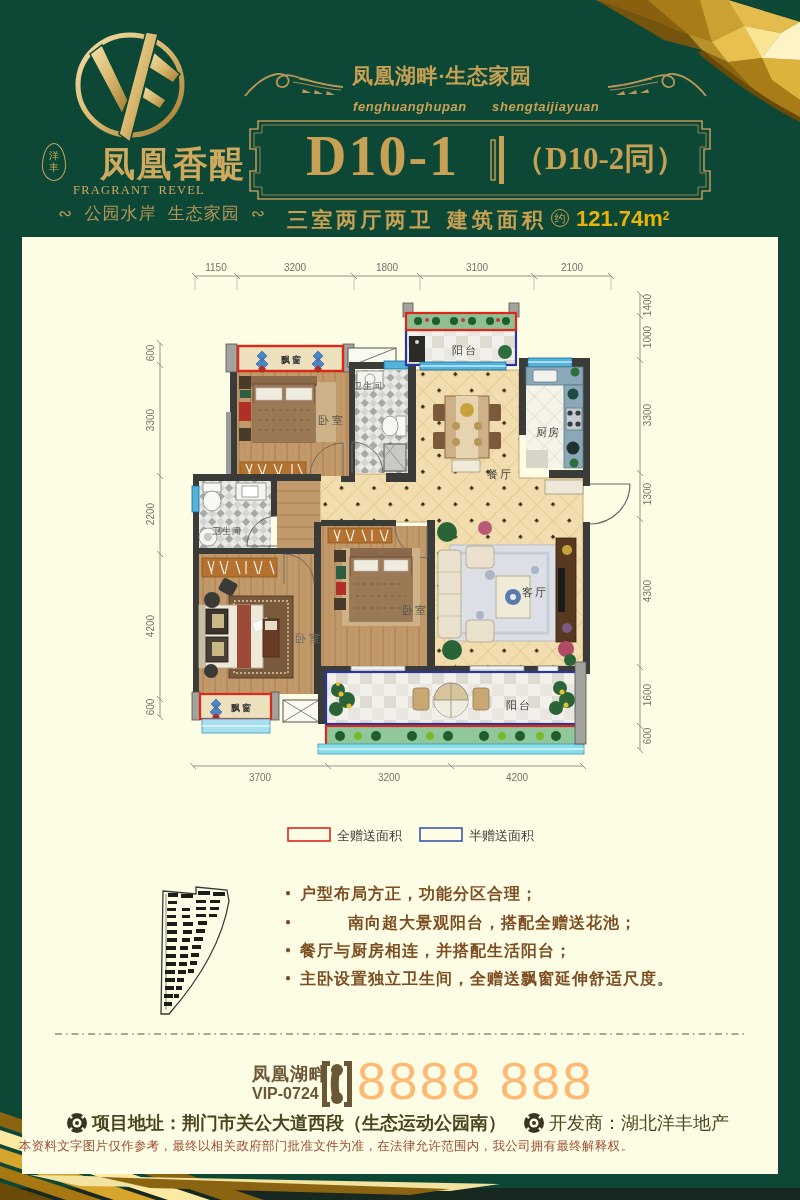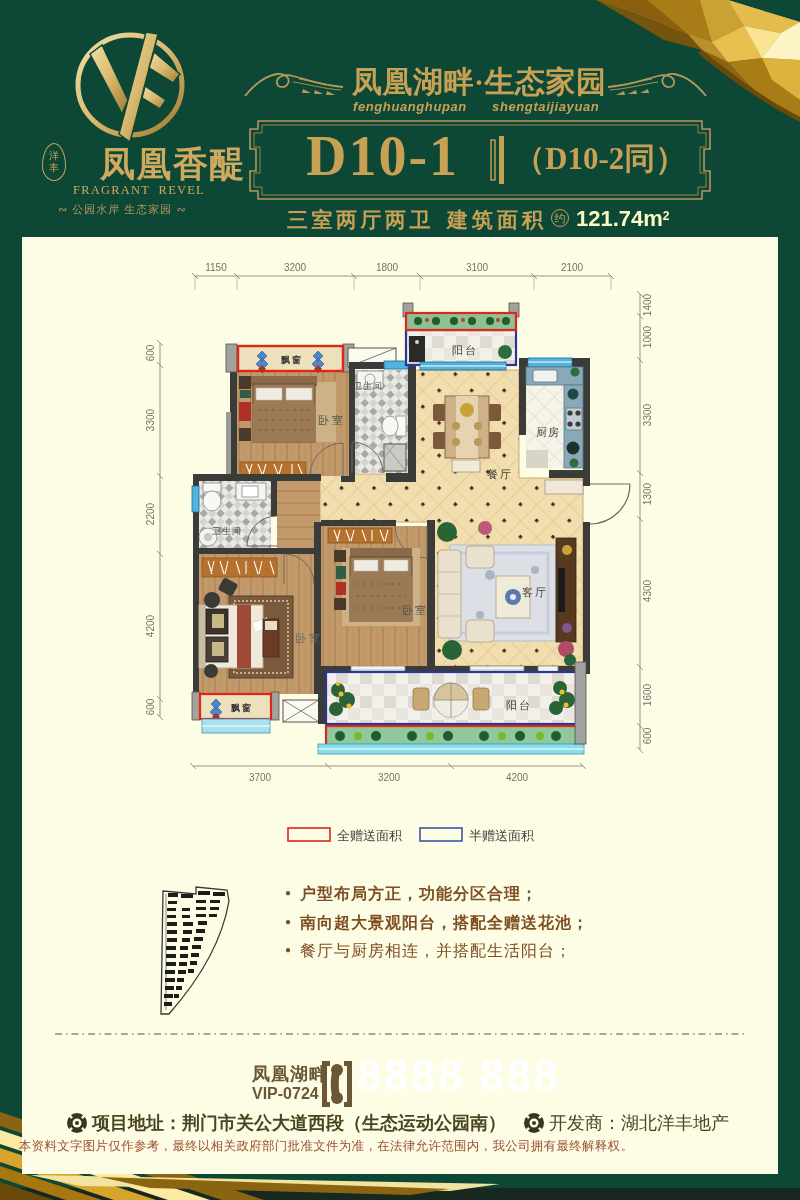--- a/index.html
+++ b/index.html
@@ -539,23 +539,23 @@
  <polygon points="94,24 120,46 113,55 89,40" fill="url(#gl)" stroke="#0d4735" stroke-width="1.5"></polygon>
  <polygon points="85,58 106,72 100,81 82,70" fill="url(#gl)" stroke="#0d4735" stroke-width="1.5"></polygon>
 </svg>
 
 <div class="abs" style="left:42px;top:143px;width:24px;height:38px;border:1px solid #c9a55e;border-radius:50% 50% 50% 50%/60% 60% 40% 40%;color:#cfa95e;font-size:10px;line-height:12px;text-align:center;padding-top:6px;box-sizing:border-box;">洋<br>丰</div>
 
 <div class="abs" style="left:64px;top:141px;width:160px;font-size:35px;font-weight:bold;color:#cfa95e;letter-spacing:1.5px;font-family:'Liberation Serif',serif;white-space:nowrap;padding-left:36px;">凤凰香醍</div>
 
 <div class="abs" style="left:73px;top:183px;width:160px;font-size:12.5px;color:#cfa95e;letter-spacing:1.2px;white-space:nowrap;font-family:'Liberation Serif',serif;">FRAGRANT&nbsp; REVEL</div>
 
-<div class="abs" style="left:58px;top:202px;width:170px;font-size:11px;color:#b6975a;letter-spacing:1px;white-space:nowrap;">∾ 公园水岸 生态家园 ∾</div>
-
-<div class="abs" style="left:352px;top:62px;width:260px;font-size:30px;font-weight:bold;color:#c8a155;white-space:nowrap;font-family:'Liberation Serif',serif;letter-spacing:0.5px;">凤凰湖畔·生态家园</div>
+<div class="abs" style="left:58px;top:202px;width:170px;font-size:17px;color:#b6975a;letter-spacing:1px;white-space:nowrap;font-family:Liberation Mono, monospace;">∾ 公园水岸 生态家园 ∾</div>
+
+<div class="abs" style="left:352px;top:62px;width:260px;font-size:21px;font-weight:bold;color:#c8a155;white-space:nowrap;font-family:'Liberation Serif',serif;letter-spacing:0.5px;">凤凰湖畔·生态家园</div>
 
 <div class="abs" style="left:353px;top:99px;width:260px;font-size:13px;font-style:italic;font-weight:bold;color:#c8a155;white-space:nowrap;letter-spacing:0.6px;">fenghuanghupan&nbsp;&nbsp;&nbsp;&nbsp;&nbsp;&nbsp;shengtaijiayuan</div>
 
 <svg class="abs" style="left:243px;top:66px;" width="102" height="34" viewBox="0 0 102 34">
  <path d="M2,30 C10,20 22,10 34,8 C44,7 48,14 44,19 C40,23 33,21 34,15 C35,10 42,8 50,10 C62,13 80,20 100,21" fill="none" stroke="#b6975a" stroke-width="1.8"></path>
  <path d="M50,16 C64,18 82,23 98,24 M56,13 C68,15 84,19 96,20" fill="none" stroke="#b6975a" stroke-width="0.9"></path>
  <path d="M60,23 l8,4 l-9,0 z M72,24 l8,4 l-9,0 z M84,25 l8,4 l-9,0 z" fill="#b6975a"></path>
 </svg>
 
 <svg class="abs" style="left:606px;top:66px;" width="102" height="34" viewBox="0 0 102 34">
@@ -577,45 +577,46 @@
 </svg>
 
 <div class="abs" style="left:514px;top:138px;font-size:31px;font-weight:bold;color:#c8a155;font-family:'Liberation Serif',serif;white-space:nowrap;">（D10-2同）</div>
 
 <div class="abs" style="left:287px;top:206px;font-size:21px;font-weight:bold;color:#c8a155;white-space:nowrap;letter-spacing:3.5px;">三室两厅两卫</div>
 
 <div class="abs" style="left:447px;top:206px;font-size:21px;font-weight:bold;color:#c8a155;white-space:nowrap;letter-spacing:4px;">建筑面积</div>
 
 <div class="abs" style="left:551px;top:209px;width:16px;height:16px;border:1px solid #c8a155;border-radius:50%;color:#c8a155;font-size:11px;line-height:16px;text-align:center;">约</div>
 
-<div class="abs" style="left:576px;top:206px;font-size:22px;font-weight:bold;color:#fef9c3;white-space:nowrap;">121.74m<span style="font-size:12px;vertical-align:6px;">2</span></div>
+<div class="abs" style="left:576px;top:206px;font-size:22px;font-weight:bold;color:#eab308;white-space:nowrap;">121.74m<span style="font-size:12px;vertical-align:6px;">2</span></div>
 
 <div class="abs" style="left:285px;top:884px;font-size:16px;font-weight:bold;color:#7d4e22;white-space:nowrap;"><span style="font-size:10px;vertical-align:3px;">●</span>&nbsp;&nbsp;<span style="letter-spacing:1px;text-align:center;">户型布局方正，功能分区合理；</span></div>
 
-<div class="abs" style="left:285px;top:913px;font-size:16px;font-weight:bold;color:#7d4e22;white-space:nowrap;"><span style="font-size:10px;vertical-align:3px;">●</span>&nbsp;&nbsp;<span style="letter-spacing:1px;">南向超大景观阳台，搭配全赠送花池；</span></div>
-
-<div class="abs" style="left:285px;top:941px;font-size:16px;font-weight:normal;color:#7d4e22;white-space:nowrap;"><span style="font-size:10px;vertical-align:3px;">●</span>&nbsp;&nbsp;<span style="letter-spacing:1px;">餐厅与厨房相连，并搭配生活阳台；</span></div>
-
+<div class="abs" style="left:285px;top:913px;font-size:16px;font-weight:bold;color:#7d4e22;white-space:nowrap;"><span style="font-size:10px;vertical-align:3px;">●</span>&nbsp;&nbsp;<span style="letter-spacing:1px;margin-left:48px;">南向超大景观阳台，搭配全赠送花池；</span></div>
+
+<div class="abs" style="left:285px;top:941px;font-size:16px;font-weight:bold;color:#7d4e22;white-space:nowrap;"><span style="font-size:10px;vertical-align:3px;">●</span>&nbsp;&nbsp;<span style="letter-spacing:1px;">餐厅与厨房相连，并搭配生活阳台；</span></div>
+
+<div class="abs" style="left:285px;top:969px;font-size:16px;font-weight:bold;color:#7d4e22;white-space:nowrap;"><span style="font-size:10px;vertical-align:3px;">●</span>&nbsp;&nbsp;<span style="letter-spacing:1px;">主卧设置独立卫生间，全赠送飘窗延伸舒适尺度。</span></div>
 
 <svg class="abs" style="left:55px;top:1032px;" width="690" height="4" viewBox="0 0 690 4">
  <path d="M0,2 H690" stroke="#9a8a60" stroke-width="1.6" stroke-dasharray="7 4 1.5 4"></path>
 </svg>
 
 <div class="abs" style="left:252px;top:1062px;font-size:18px;font-weight:bold;color:#6b5635;letter-spacing:1px;">凤凰湖畔</div>
 <div class="abs" style="left:252px;top:1085px;font-size:16px;font-weight:bold;color:#6b5635;">VIP-0724</div>
 
 <svg class="abs" style="left:320px;top:1061px;" width="34" height="46" viewBox="0 0 34 46">
  <path d="M10,0 L2,0 L2,46 L10,46 L10,41 L7,41 L7,5 L10,5 Z" fill="#6b5635"></path>
  <path d="M24,0 L32,0 L32,46 L24,46 L24,41 L27,41 L27,5 L24,5 Z" fill="#6b5635"></path>
  <circle cx="17" cy="9" r="6" fill="#6b5635"></circle>
  <circle cx="17" cy="37" r="6" fill="#6b5635"></circle>
  <path d="M13,7 C10,18 10,28 13,39 L21,39 C18,28 18,18 21,7 Z" fill="#6b5635"></path>
 </svg>
 
-<div class="abs" style="left:357px;top:1051px;font-size:44px;font-weight:bold;color:#ffffff;white-space:nowrap;letter-spacing:2.5px;">8888&nbsp;888</div>
+<div class="abs" style="left:357px;top:1051px;font-size:52px;font-weight:normal;color:#fdba74;white-space:nowrap;letter-spacing:2.5px;">8888&nbsp;888</div>
 
 <svg class="abs" style="left:66px;top:1112px;" width="22" height="22" viewBox="0 0 22 22">
  <circle cx="11" cy="11" r="10" fill="#3a3423"></circle>
  <circle cx="11" cy="11" r="4.5" fill="#fdfce4"></circle>
  <g stroke="#fdfce4" stroke-width="2.5" transform="rotate(45 11 11)">
   <path d="M11,0 V4 M11,18 V22 M0,11 H4 M18,11 H22"></path>
  </g>
  <circle cx="11" cy="11" r="2" fill="#3a3423"></circle>
 </svg>
 

